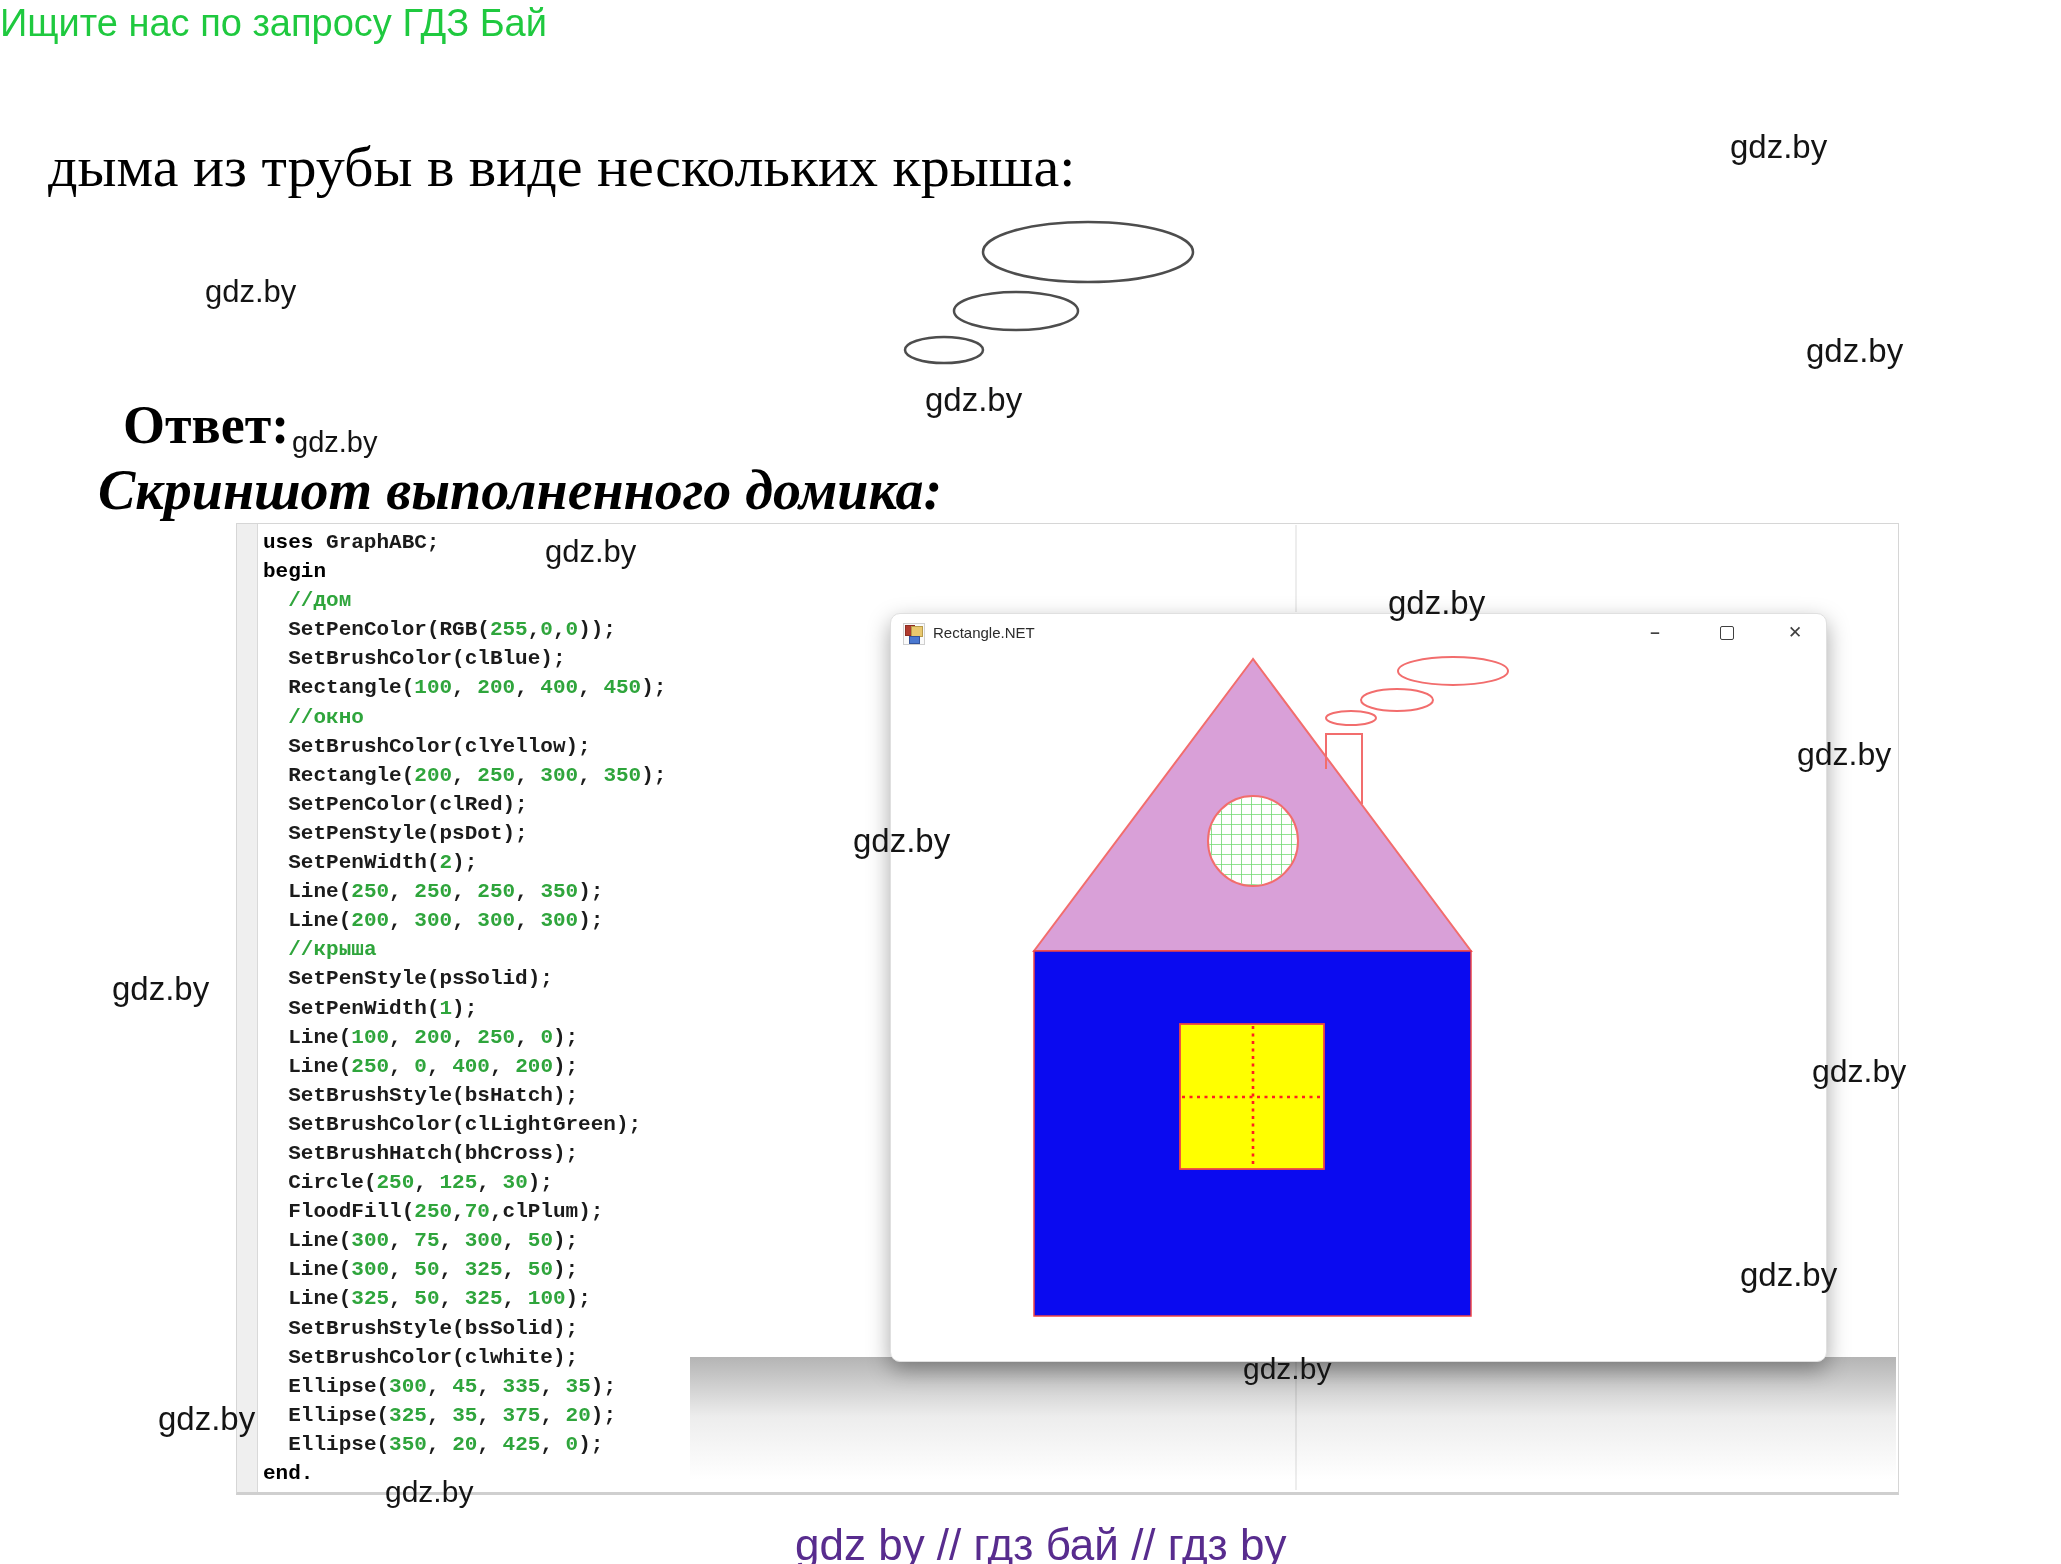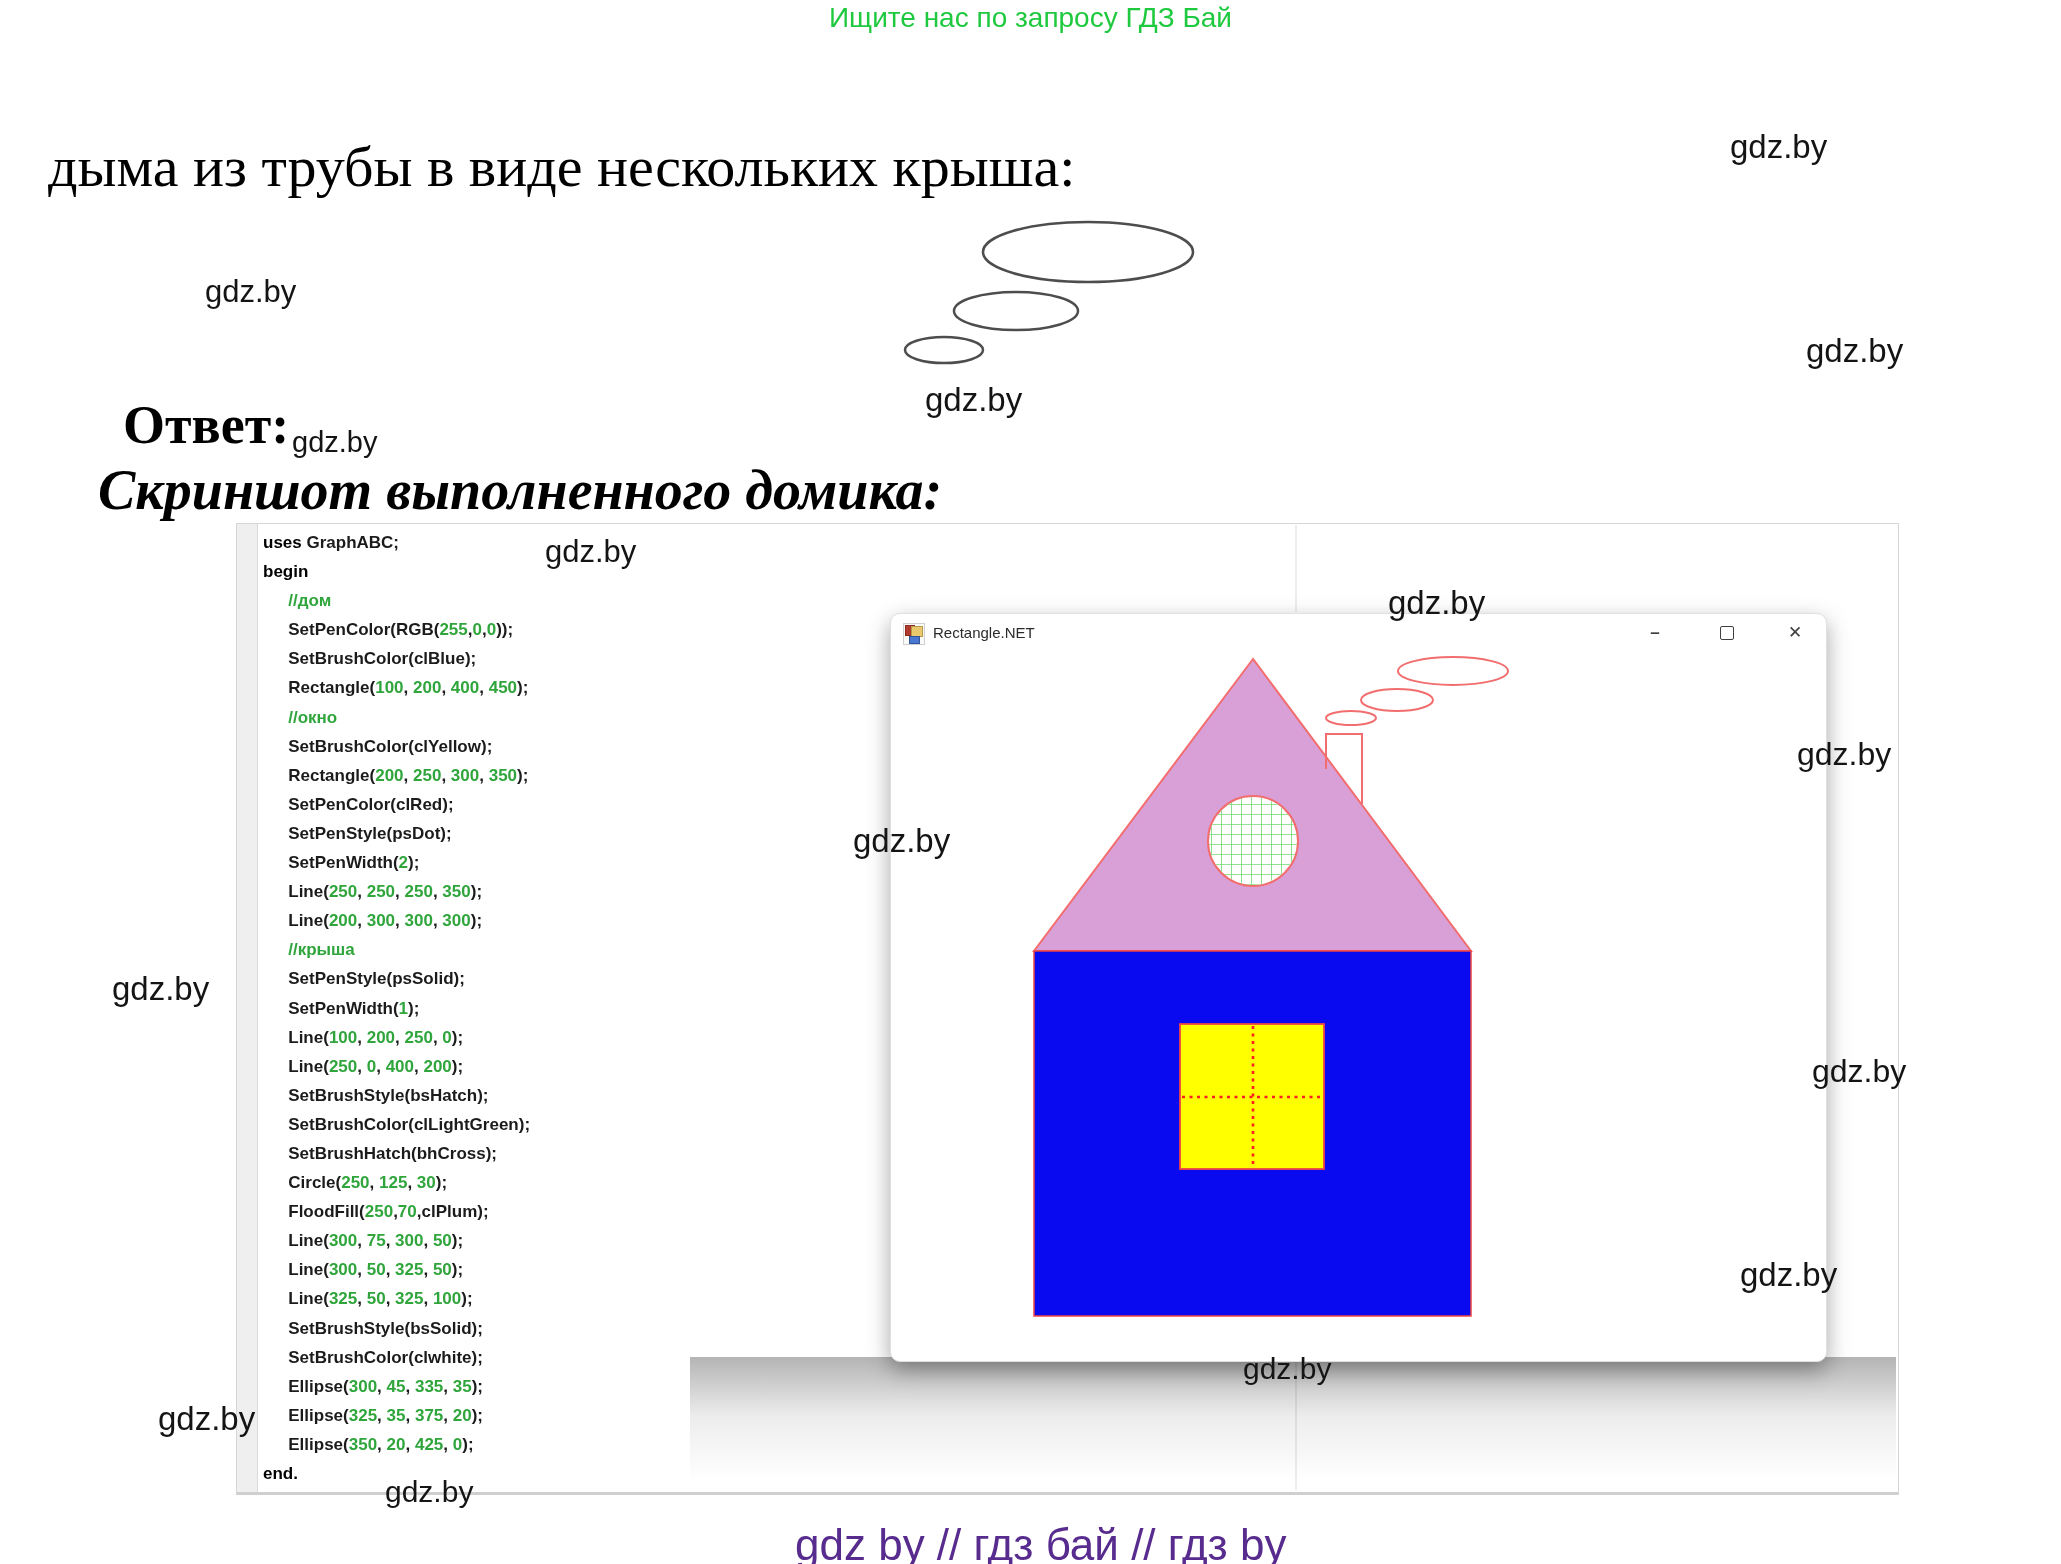--- a/index.html
+++ b/index.html
@@ -1,21 +1,21 @@
 <!DOCTYPE html>
 <html style="--promo_green: #1fc93f; --footer_purple: #582c8e; --code_green: #2fa53c; --watermark_black: #141414; --roof: #d9a0d8; --roof_stroke: #f26d6d; --house_blue: #0a0af0; --window_yellow: #ffff00; --shape_red: #ef4444; --dotted_red: #ff1f1f; --hatch_green: #6fd96f; --smoke_red: #f26d6d; --oval_gray: #4d4d4d;"><head>
 <meta charset="utf-8">
 <style>
   html,body{margin:0;padding:0;background:#fff;}
   #page{position:relative;width:2061px;height:1564px;background:#fff;overflow:hidden;
         font-family:"Liberation Sans",sans-serif;}
 
   
-  .promo{position:absolute;left:0;top:2px;width:100%;text-align:center;
-         font-size:28px;font-weight:500;color:var(--promo_green);}
+  .promo{position:absolute;left:0;top:2px;width:100%;text-align:left;
+         font-size:38px;font-weight:500;color:var(--promo_green);}
 
   
   .task-line{position:absolute;color:#000;font-family:"Liberation Serif",serif;
              font-size:58px;white-space:nowrap;line-height:1;}
   .task-line.l1{left:106px;top:70px;}
   .task-line.l2{left:48px;top:138px;}
 
   
   .ovals{position:absolute;left:890px;top:215px;}
 
@@ -23,22 +23,22 @@
   .answer-label{position:absolute;left:112px;top:398px;font-family:"Liberation Serif",serif;
                 font-weight:bold;font-size:54px;color:#000;line-height:1;margin-left:11px;}
   .answer-sub{position:absolute;left:98px;top:462px;font-family:"Liberation Serif",serif;
               font-weight:bold;font-style:italic;font-size:56px;color:#000;line-height:1;white-space:nowrap;}
 
   
   .content-box{position:absolute;left:236px;top:523px;width:1661px;height:968px;
                background:#fff;border:1px solid #d6d6d6;border-bottom:3px solid #cfcfcf;}
   .gutter{position:absolute;left:0;top:0;width:20px;height:100%;background:#efefef;
           border-right:1px solid #d9d9d9;}
-  .code{position:absolute;left:26px;top:4px;font-family:Liberation Sans, sans-serif;
-        font-size:17px;font-weight:600;color:#1b1b1b;line-height:29.1px;white-space:pre;}
+  .code{position:absolute;left:26px;top:4px;font-family:Liberation Mono, monospace;
+        font-size:21px;font-weight:600;color:#1b1b1b;line-height:29.1px;white-space:pre;}
   .code .k{font-weight:800;color:#000;}
   .code .n{color:var(--code_green);}
   .code .c{color:var(--code_green);}
 
   
   .shadow-band{position:absolute;left:690px;top:1357px;width:1206px;height:133px;
                background:linear-gradient(180deg,rgba(140,140,140,.65),rgba(190,190,190,.28) 45%,rgba(245,245,245,0) 92%);}
   .fold{position:absolute;left:1295px;width:2px;background:rgba(0,0,0,.07);}
   .fold.top{top:525px;height:87px;}
   .fold.bottom{top:1360px;height:130px;}

